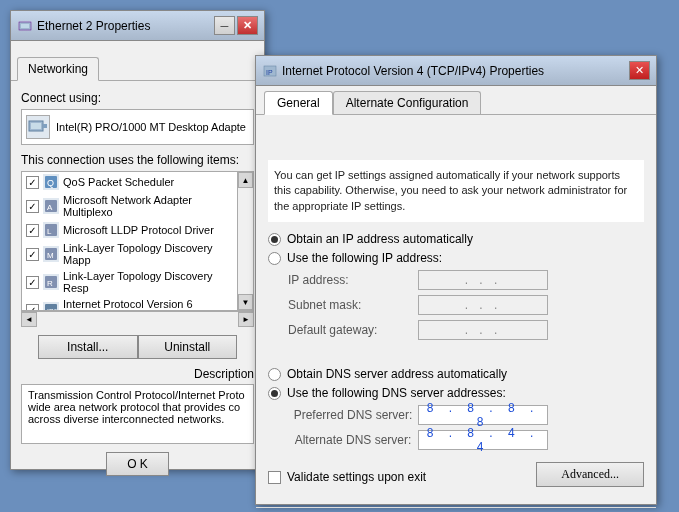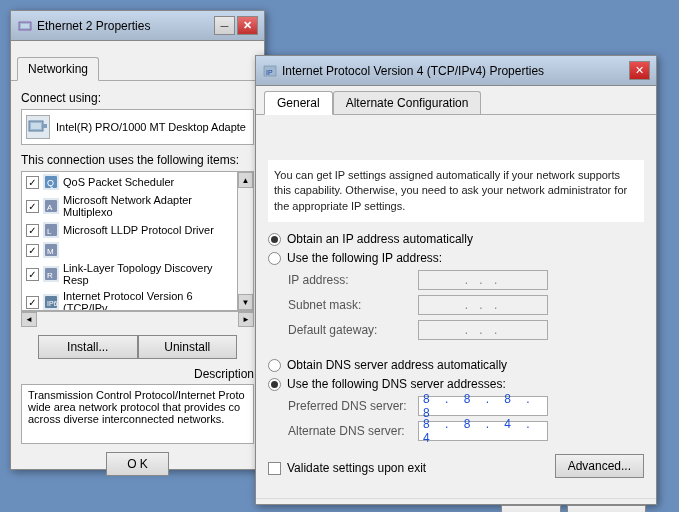--- a/index.html
+++ b/index.html
@@ -405,21 +405,22 @@
       background: white;
       color: #1d4ed8;
       letter-spacing: 6px;
     }
 
     .separator {
       height: 10px;
     }
 
     .dns-section {
-      margin-top: 3px;
+      margin-top: 12px;
+      text-align: center;
     }
 
     .checkbox-row {
       display: flex;
       align-items: center;
       gap: 6px;
       margin: 10px 0 5px 0;
     }
 
     .checkbox-validate {
@@ -434,25 +435,26 @@
     }
 
     .bottom-row {
       display: flex;
       align-items: center;
       justify-content: space-between;
       margin-top: 10px;
     }
 
     .advanced-btn {
-      padding: 4px 12px;
+      padding: 4px 24px;
       background: linear-gradient(to bottom, #f0f0f0, #d8d8d8);
       border: 1px solid #888;
       cursor: pointer;
       font-size: 12px;
+      font-family: Liberation Serif, serif;
     }
 
     .ok-cancel-row {
       display: flex;
       justify-content: flex-end;
       gap: 6px;
       margin-top: 8px;
       padding: 6px 10px;
       border-top: 1px solid #ddd;
     }
@@ -540,20 +542,21 @@
             <span>Microsoft LLDP Protocol Driver</span>
           </div>
           <div class="list-item">
             <div class="checkbox">✓</div>
             <div class="list-item-icon">
               <svg width="14" height="14">
                   <rect x="1" y="1" width="12" height="12" fill="#8090b0" rx="1"></rect>
                   <text x="3" y="11" font-size="8" fill="white">M</text>
                 </svg>
             </div>
+            <span>Link-Layer Topology Discovery Mapp</span>
           </div>
           <div class="list-item">
             <div class="checkbox">✓</div>
             <div class="list-item-icon">
               <svg width="14" height="14">
                   <rect x="1" y="1" width="12" height="12" fill="#8090b0" rx="1"></rect>
                   <text x="3" y="11" font-size="8" fill="white">R</text>
                 </svg>
             </div>
             <span>Link-Layer Topology Discovery Resp</span>

